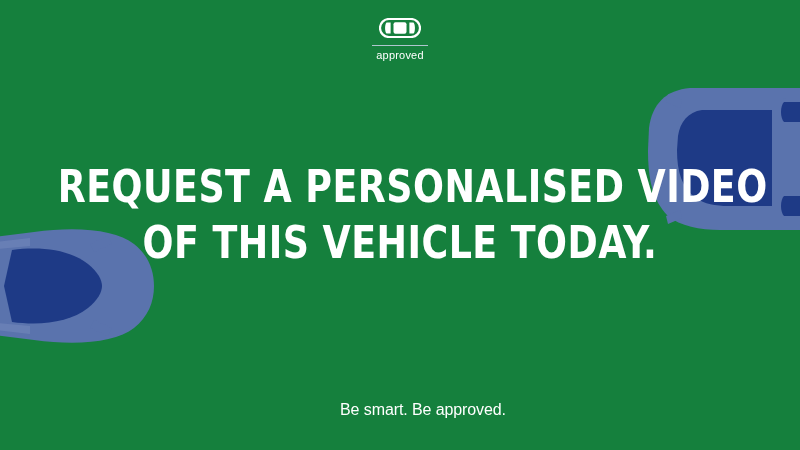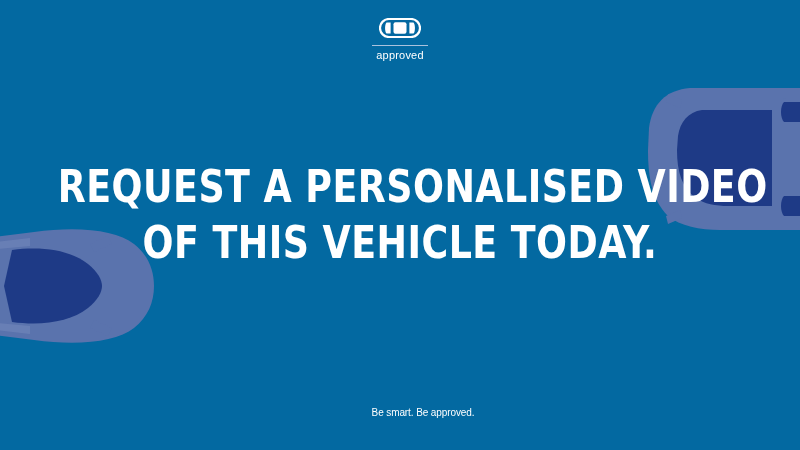--- a/index.html
+++ b/index.html
@@ -5,21 +5,21 @@
   html, body {
     margin: 0;
     padding: 0;
     background: #0d1b4c;
   }
   .stage {
     position: relative;
     width: 800px;
     height: 450px;
     overflow: hidden;
-    background: #0369a1;
+    background: #15803d;
     font-family: "Liberation Sans", sans-serif;
     -webkit-font-smoothing: antialiased;
   }
 
   
   .bg-art {
     position: absolute;
     inset: 0;
     pointer-events: none;
   }
@@ -77,21 +77,21 @@
 
   
   .tagline {
     position: absolute;
     left: 0;
     right: 0;
     bottom: 32px;
     z-index: 3;
     text-align: center;
     color: #ffffff;
-    font-size: 10px;
+    font-size: 16px;
     font-weight: 400;
     letter-spacing: -0.1px;
     line-height: 1;
     padding-left: 46px;
   }
 </style>
 </head>
 <body>
 
 <div class="stage">

